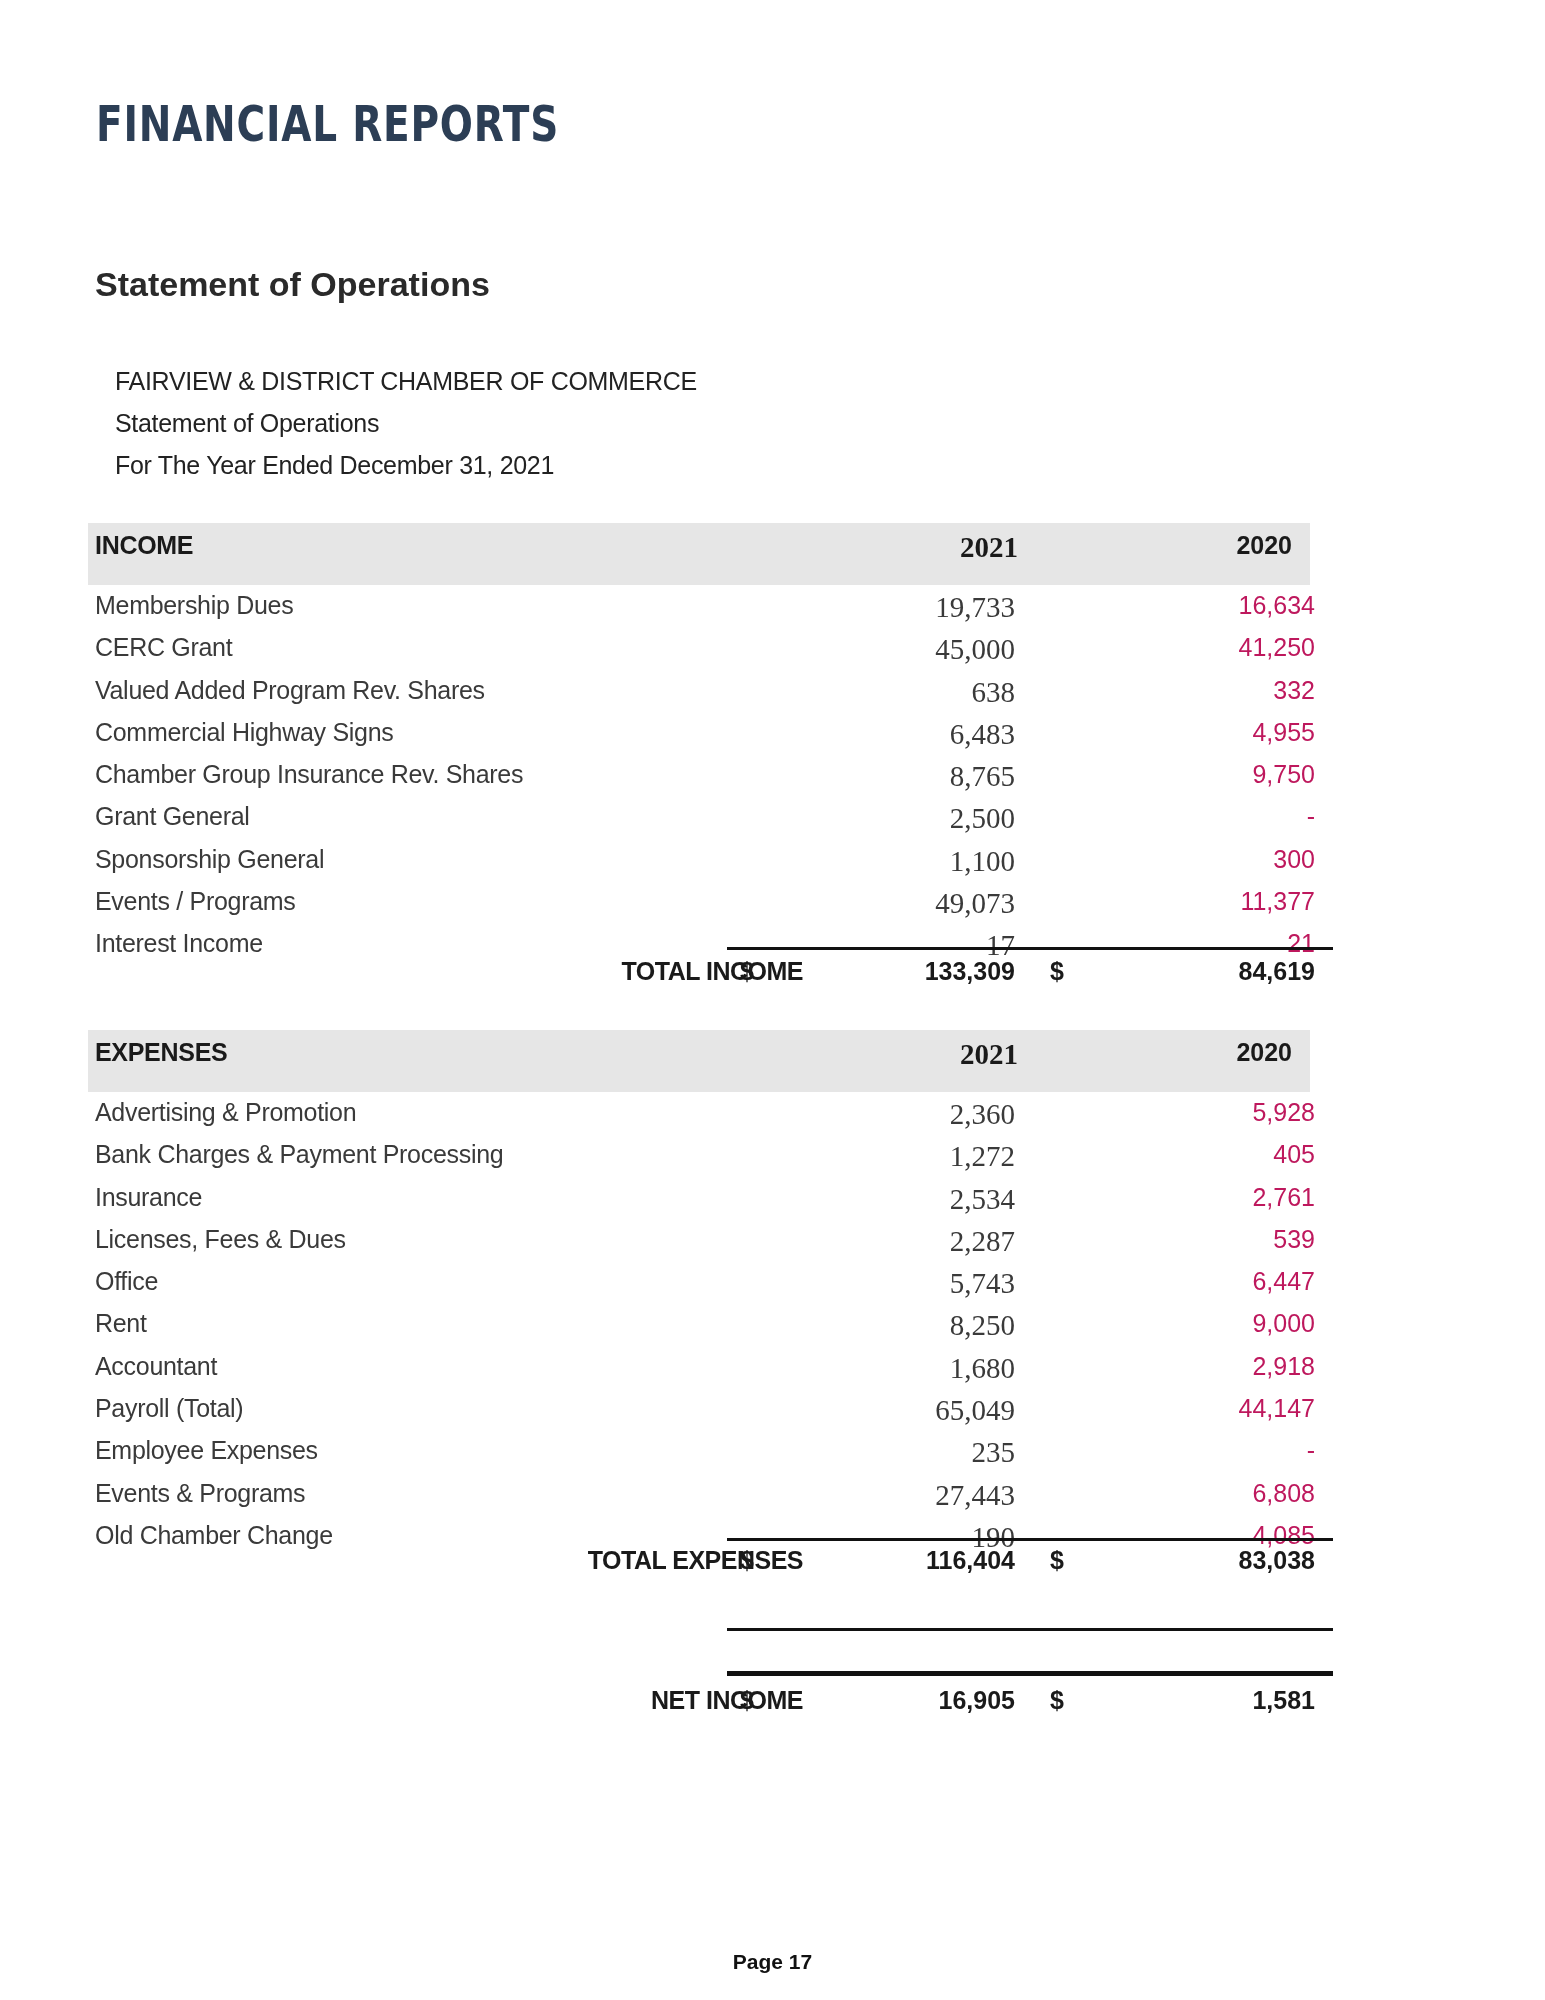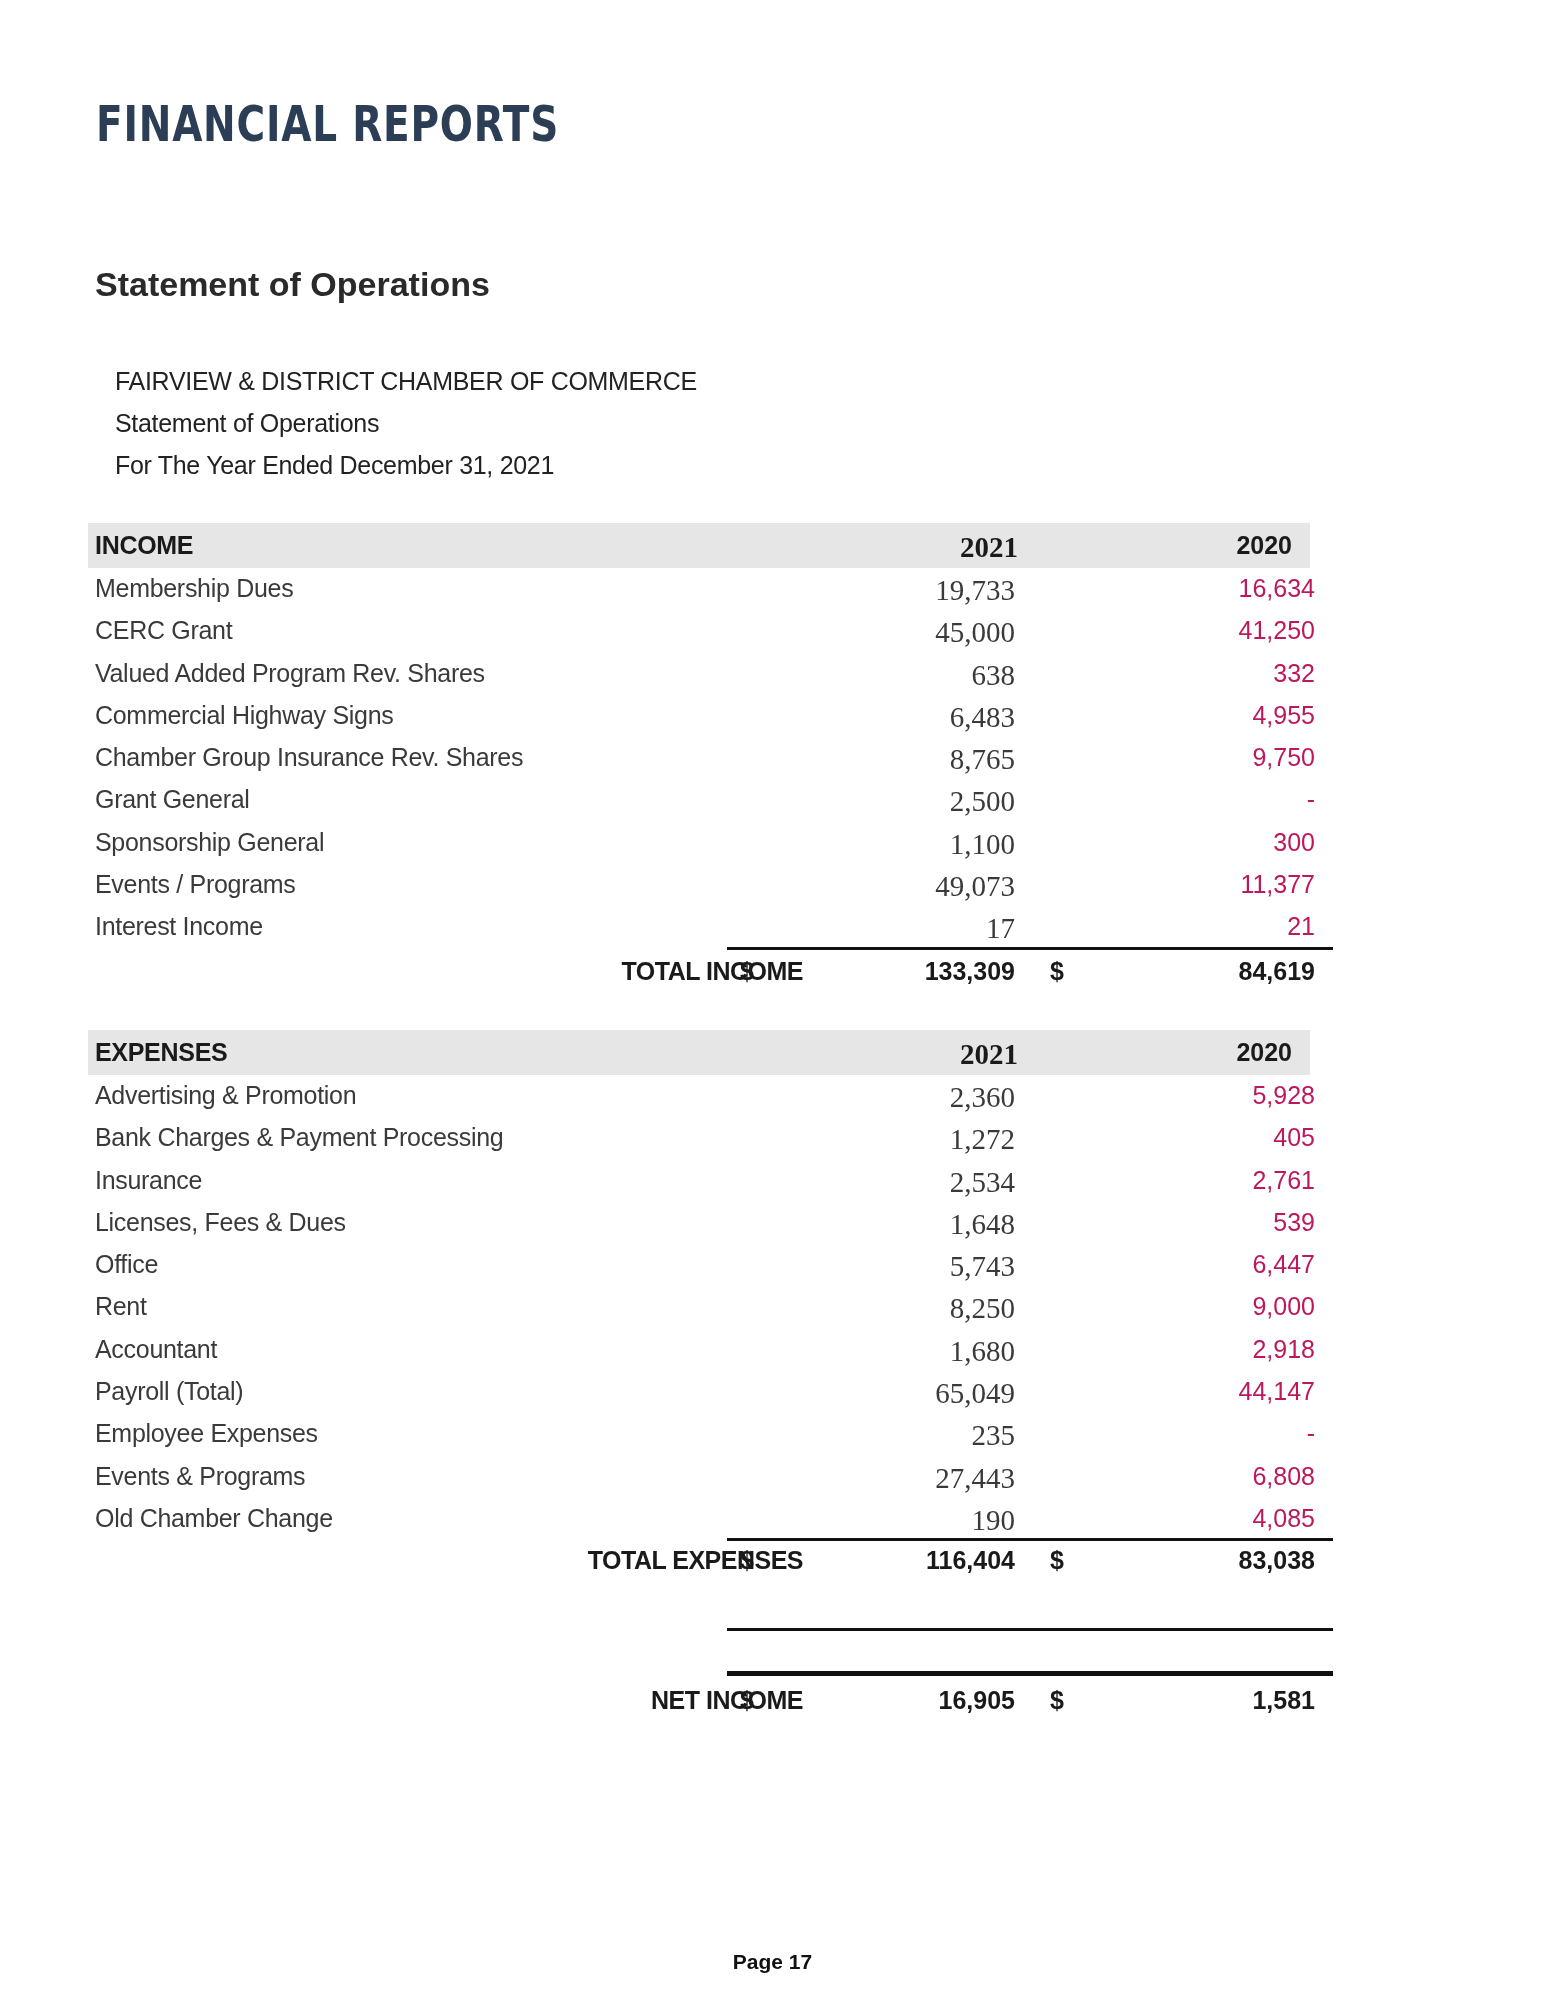--- a/index.html
+++ b/index.html
@@ -14,21 +14,21 @@
   .org-block { position: absolute; left: 95px; top: 360px; }
   .org-line { font-size: 25px; font-weight: normal; color: #222; line-height: 42px; height: 42px;
               letter-spacing: -0.3px; margin-left: 20px; }
 
   .fin-table { position: absolute; left: 88px; width: 1245px; }
   .row { position: relative; height: 42.3px; }
   .row .label { position: absolute; left: 7px; top: 6px; font-size: 25px; color: #3a3a3a;
                 letter-spacing: -0.3px; white-space: nowrap; }
   .row .v2021 { position: absolute; right: 318px; top: 6px; font-size: 29px; color: #3a3a3a; text-align: left; font-family: Liberation Serif, serif; }
   .row .v2020 { position: absolute; right: 18px; top: 6px; font-size: 25px; color: #be185d; text-align: right; }
-  .row.header { background: #e6e6e6; height: 45px; width: 1222px; }
+  .row.header { background: #e6e6e6; height: 62px; width: 1222px; }
   .row.header .label, .row.header .v2021, .row.header .v2020 { font-weight: bold; color: #1a1a1a; top: 8px; }
   .row.header .v2021 { right: 292px; }
   .row.header .v2020 { right: 18px; }
 
   .total-row { position: absolute; left: 0; width: 1245px; height: 44px; }
   .total-row .tlabel { position: absolute; right: 530px; top: 6px; font-size: 25px; font-weight: bold;
                        color: #1a1a1a; letter-spacing: -0.5px; white-space: nowrap; }
   .total-row .dollar1 { position: absolute; left: 652px; top: 6px; font-size: 25px; font-weight: bold; color: #1a1a1a; }
   .total-row .tv2021 { position: absolute; right: 318px; top: 6px; font-size: 25px; font-weight: bold; color: #1a1a1a; }
   .total-row .dollar2 { position: absolute; left: 962px; top: 6px; font-size: 25px; font-weight: bold; color: #1a1a1a; }
@@ -129,21 +129,21 @@
       <span class="v2021">1,272</span>
       <span class="v2020">405</span>
     </div>
   <div class="row">
       <span class="label">Insurance</span>
       <span class="v2021">2,534</span>
       <span class="v2020">2,761</span>
     </div>
   <div class="row">
       <span class="label">Licenses, Fees &amp; Dues</span>
-      <span class="v2021">1,648</span>
+      <span class="v2021">2,287</span>
       <span class="v2020">539</span>
     </div>
   <div class="row">
       <span class="label">Office</span>
       <span class="v2021">5,743</span>
       <span class="v2020">6,447</span>
     </div>
   <div class="row">
       <span class="label">Rent</span>
       <span class="v2021">8,250</span>

